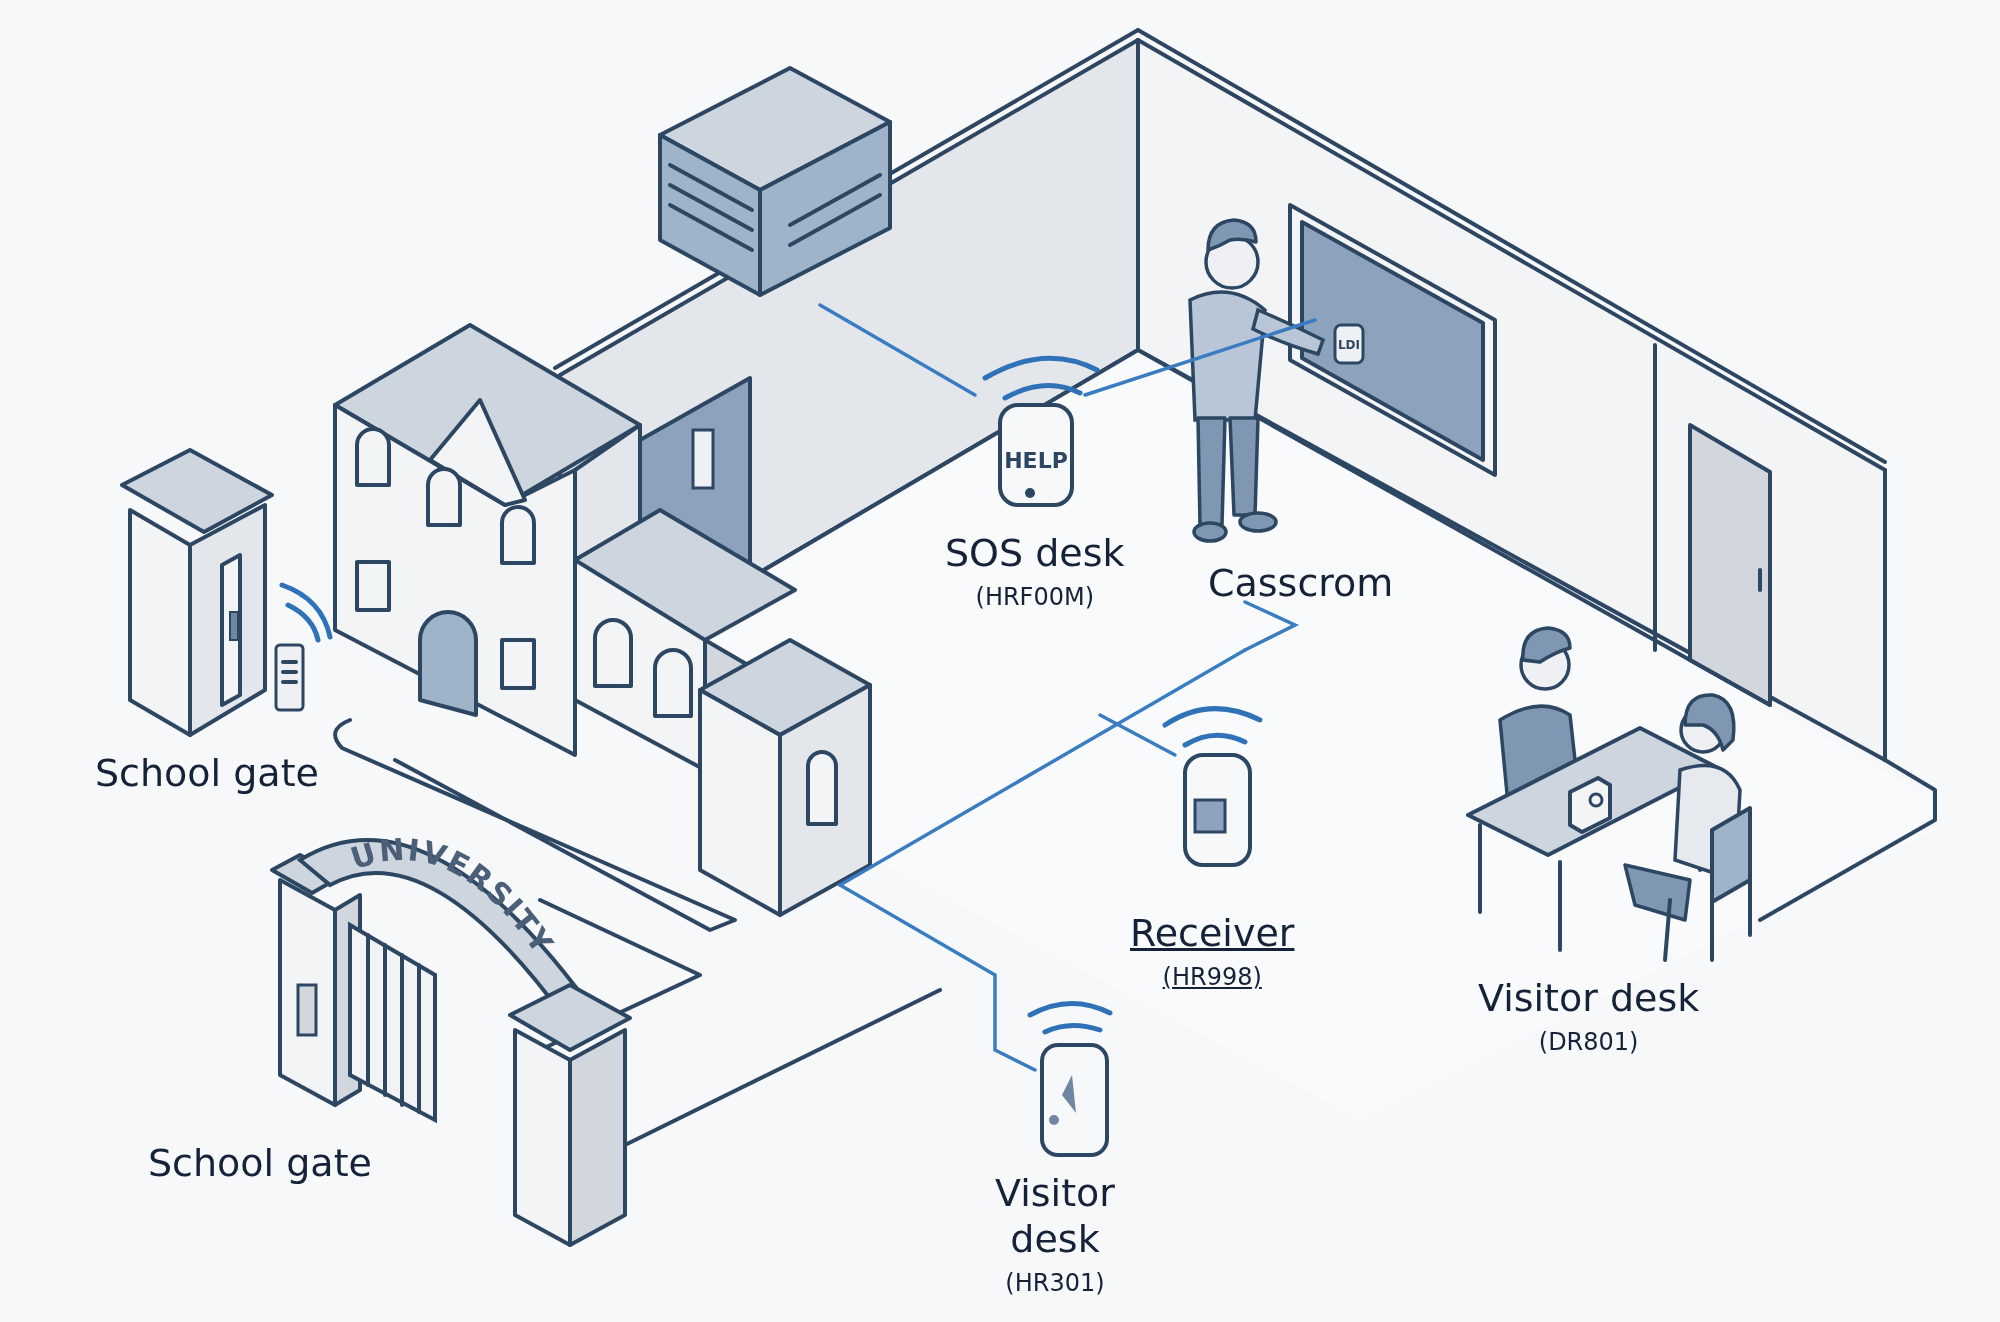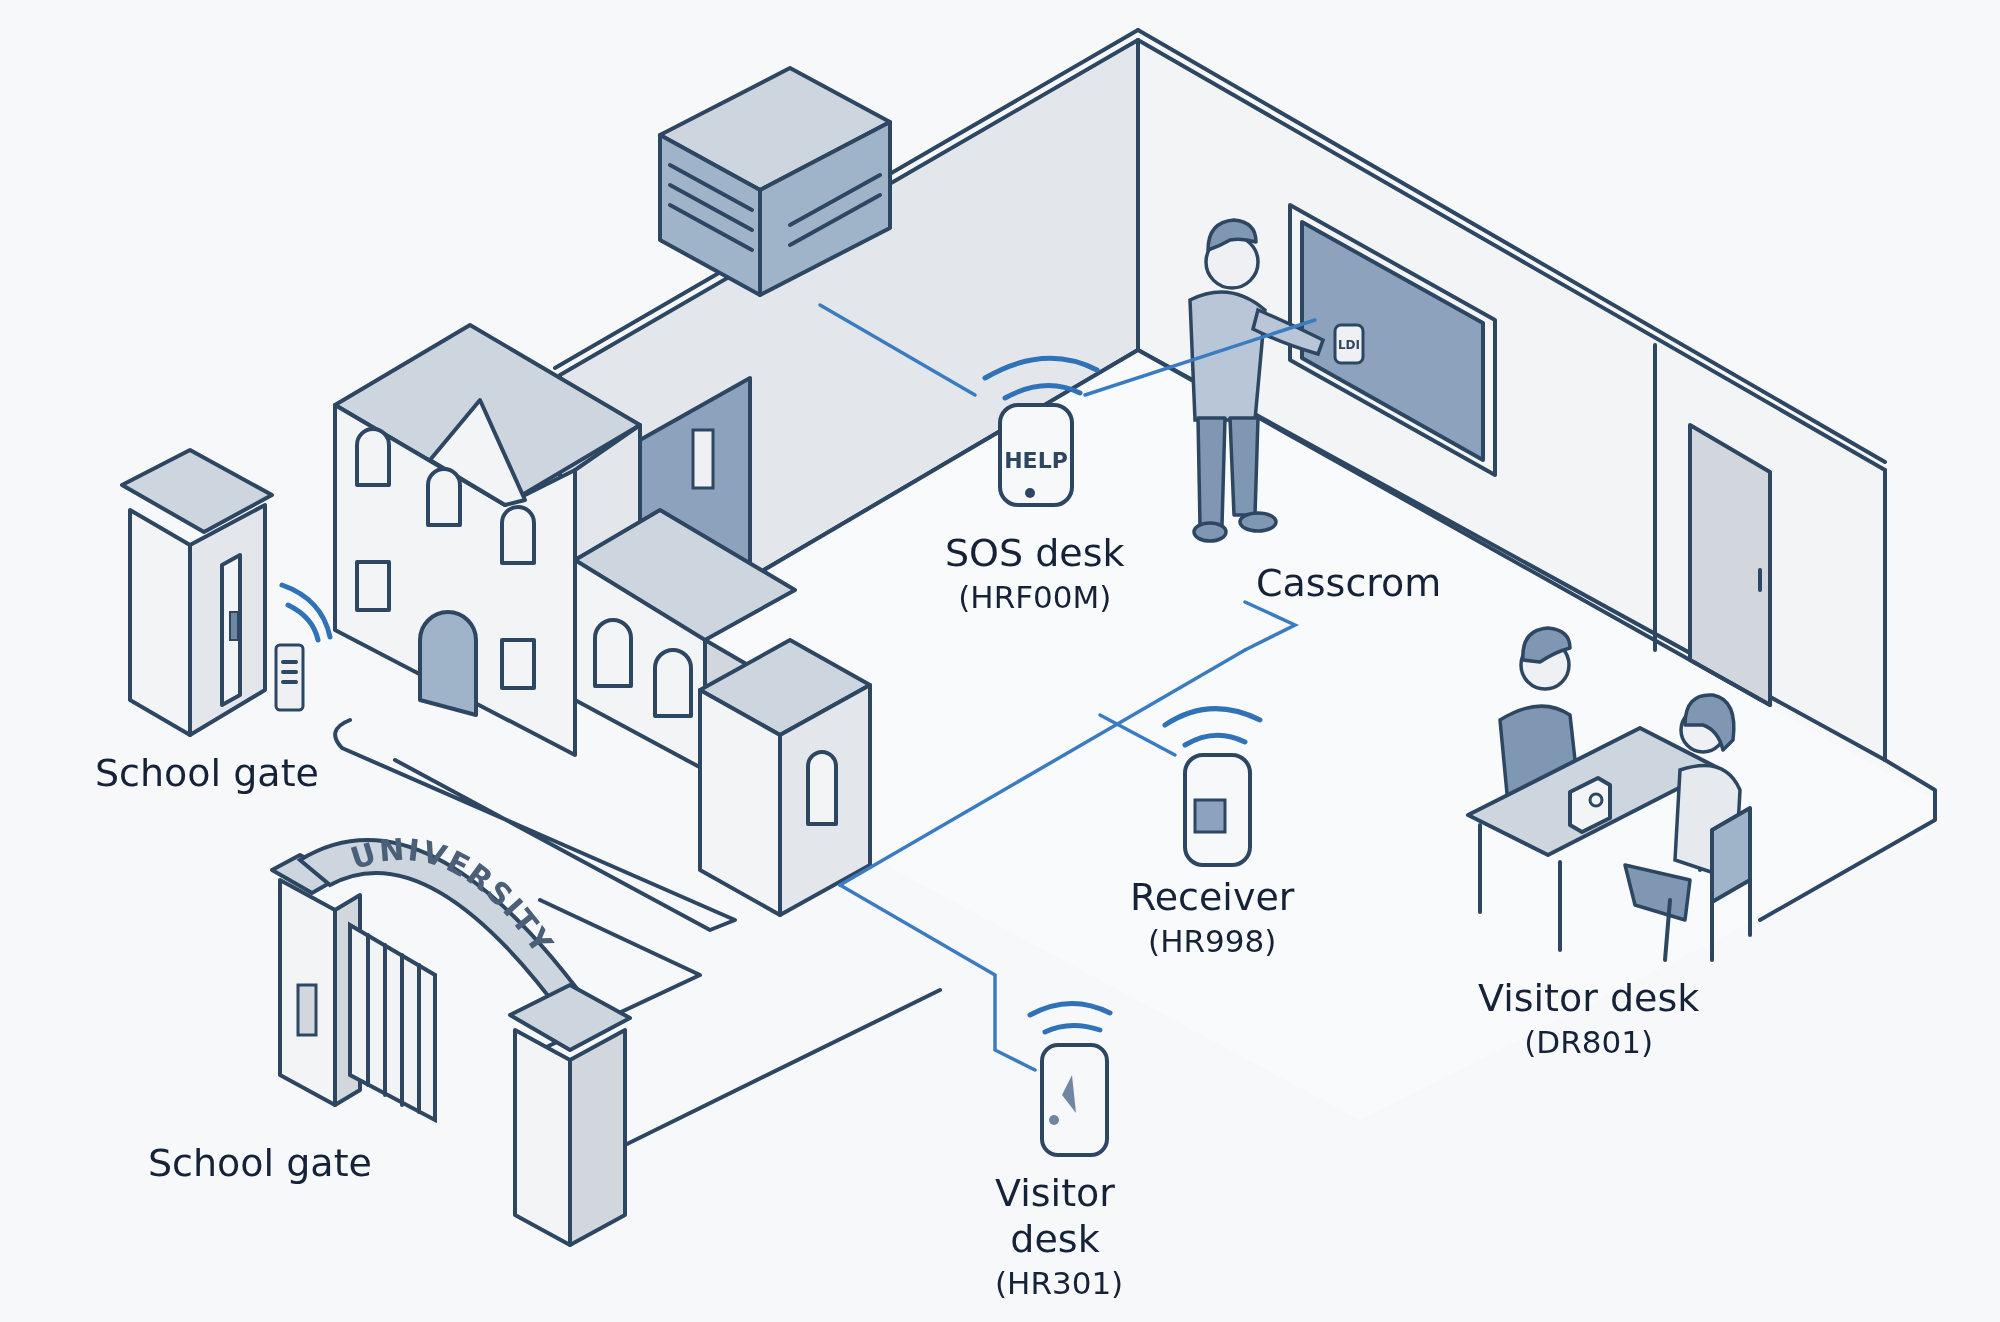--- a/index.html
+++ b/index.html
@@ -10,21 +10,21 @@
   .wall-light { fill: #f3f4f6; stroke: #2d4763; stroke-width: 4; stroke-linejoin: round; }
   .wall-dark { fill: #d2d7de; stroke: #2d4763; stroke-width: 4; stroke-linejoin: round; }
   .blue-dark { fill: #8da3bd; stroke: #2d4763; stroke-width: 4; stroke-linejoin: round; }
   .blue-mid { fill: #9fb3c9; stroke: #2d4763; stroke-width: 4; stroke-linejoin: round; }
   .blue-top { fill: #cdd5df; stroke: #2d4763; stroke-width: 4; stroke-linejoin: round; }
   .wire { stroke: #3a7cc2; stroke-width: 3.5; fill: none; stroke-linecap: round; }
   .wave { stroke: #2f72b8; stroke-width: 5; fill: none; stroke-linecap: round; }
   .person { fill: #7f97b3; stroke: #2d4763; stroke-width: 3.5; stroke-linejoin: round; }
   .skin { fill: #eef0f3; stroke: #2d4763; stroke-width: 3.5; }
   .lbl { position: absolute; color: #152238; font-family: "DejaVu Sans", sans-serif; font-size: 38px; text-align: center; line-height: 46px; white-space: nowrap; }
-  .lbl .sub { display: block; font-size: 31px; line-height: 42px; }
+  .lbl .sub { display: block; font-size: 24px; line-height: 42px; }
   .arch-text { font-family: "DejaVu Sans", sans-serif; font-size: 30px; font-weight: bold; fill: #4b5f78; letter-spacing: 2px; }
   .help-text { font-family: "DejaVu Sans", sans-serif; font-size: 22px; fill: #2d4763; font-weight: bold; }
   .ldi-text { font-family: "DejaVu Sans", sans-serif; font-size: 12px; fill: #2d4763; font-weight: bold; }
 </style>
 </head>
 <body>
 
 <svg id="scene" viewBox="0 0 2000 1322">
 
   <g>
@@ -223,24 +223,24 @@
 <div class="lbl" style="left:95px; top:750px;">
   <span>School gate</span>
 </div>
 <div class="lbl" style="left:148px; top:1140px;">
   <span>School gate</span>
 </div>
 <div class="lbl" style="left:945px; top:530px;">
   <span>SOS desk</span>
   <span class="sub">(HRF00M)</span>
 </div>
-<div class="lbl" style="left:1256px; top:560px;">
+<div class="lbl" style="left:1208px; top:560px;">
   <span>Casscrom</span>
 </div>
-<div class="lbl" style="left:1130px; top:874px;">
+<div class="lbl" style="left:1130px; top:910px;text-decoration:underline;">
   <span>Receiver</span>
   <span class="sub">(HR998)</span>
 </div>
 <div class="lbl" style="left:1478px; top:975px;">
   <span>Visitor desk</span>
   <span class="sub">(DR801)</span>
 </div>
 <div class="lbl" style="left:995px; top:1170px; width:120px; white-space:normal;">
   <span>Visitor desk</span>
   <span class="sub">(HR301)</span>

